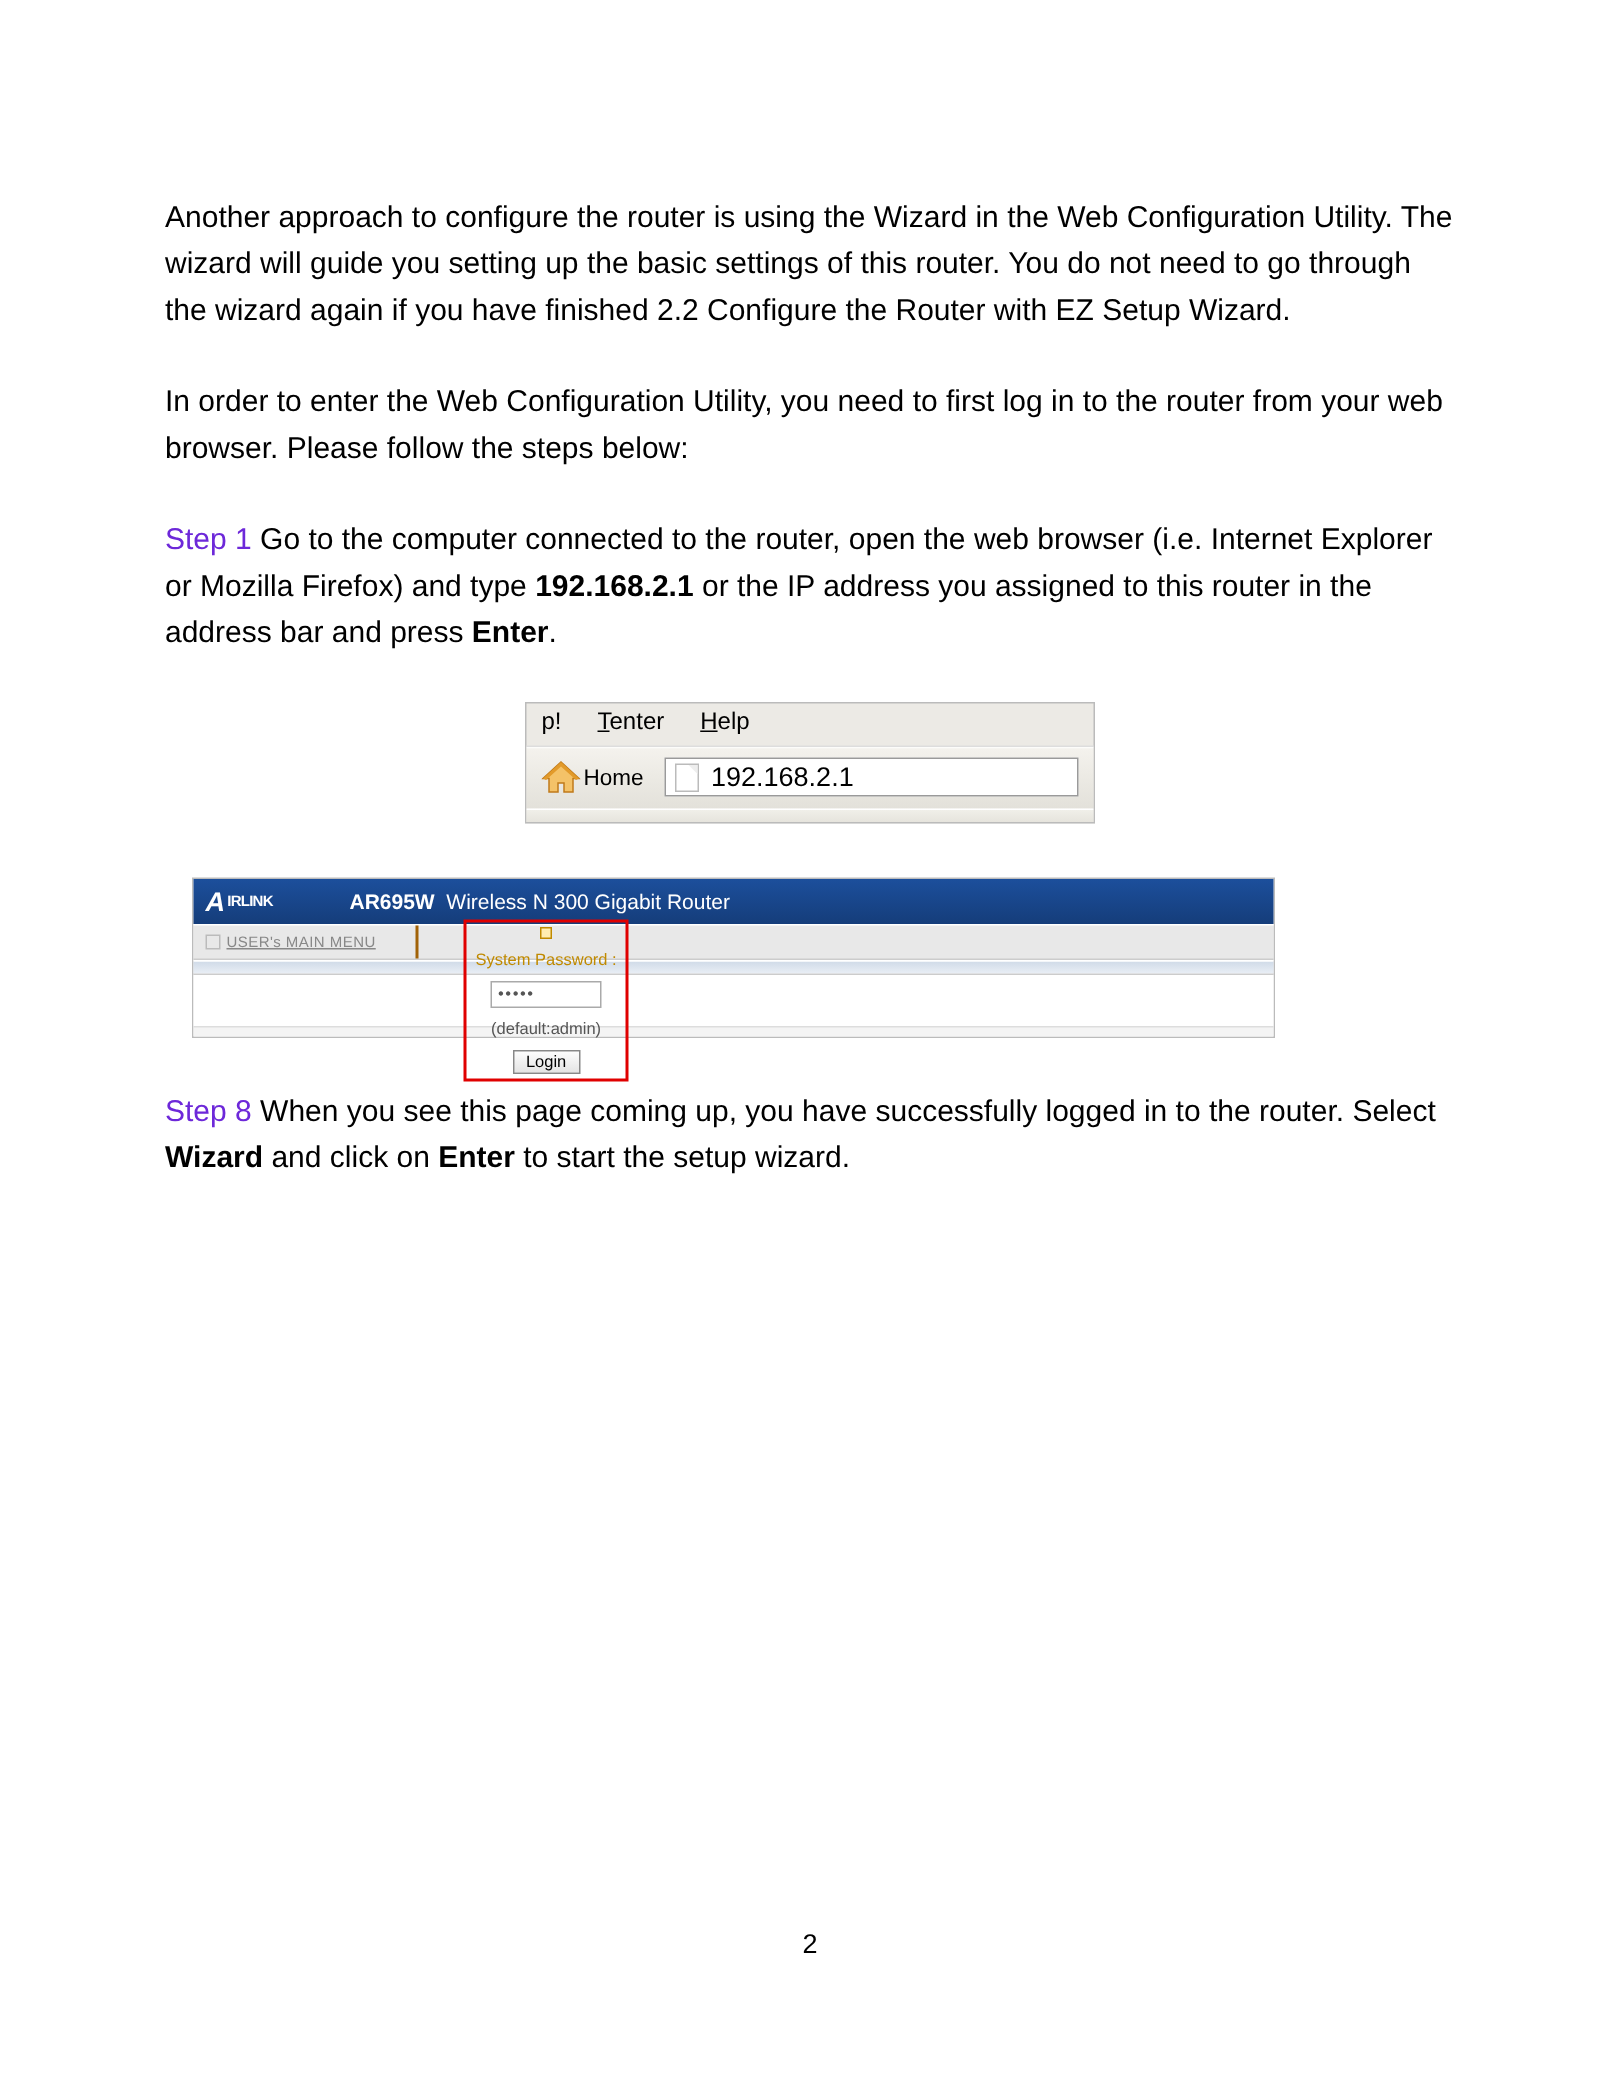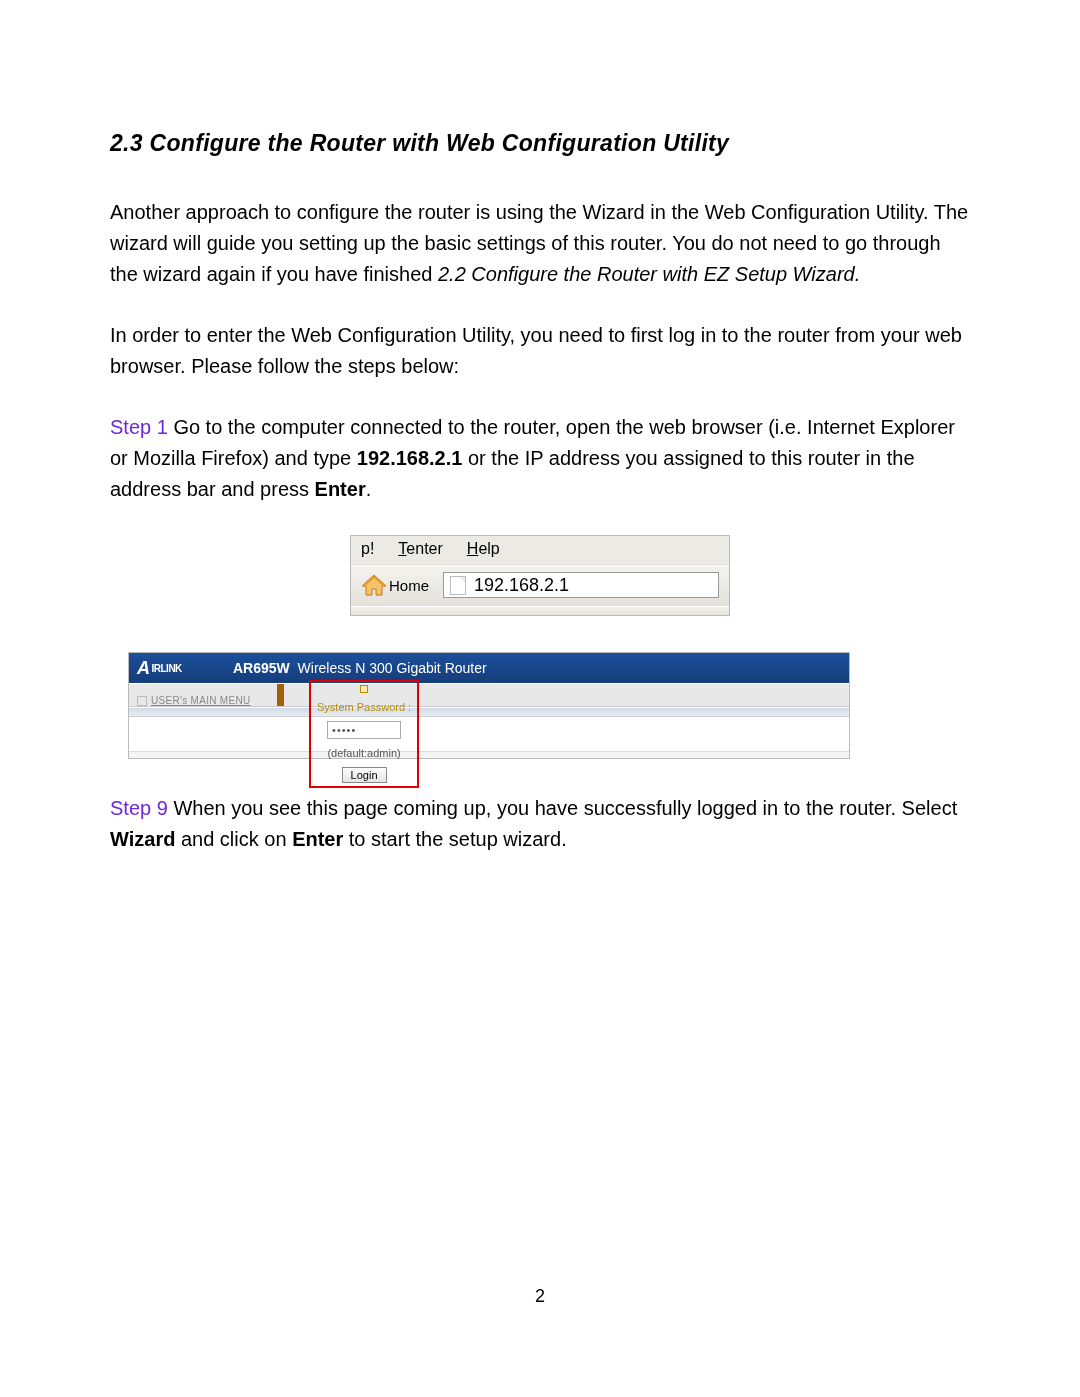--- a/index.html
+++ b/index.html
@@ -21,21 +21,21 @@
     font-weight: bold;
     font-size: 23px;
     margin: 0 0 40px 0;
     letter-spacing: 0.3px;
   }
   p.body {
     font-size: 20px;
     line-height: 1.55;
     margin: 0 0 30px 0;
   }
-  .ital { font-style: italic; }
+  .ital { }
   .step-label { font-weight: normal; color: #6d28d9; }
   .bold { font-weight: bold; }
 
   
   .browser-shot {
     width: 378px;
     margin: 0 auto 36px auto;
     border: 1px solid #bbb;
     background: #eceae5;
     font-family: Tahoma, Arial, sans-serif;
@@ -141,24 +141,24 @@
     height: 22px;
     background:#e8e8e8;
     border-top:1px solid #fff;
     border-bottom:1px solid #ccc;
     align-items:center;
   }
   .menu-cell {
     width: 140px;
     padding-left: 8px;
     color:#888;
-    border-right:7px solid #a16207;
+    border-right:2px solid #a16207;
     height:100%;
     display:flex;
-    align-items:flex-end;
+    align-items:center;
     gap:4px;
     font-size:10px;
     letter-spacing:0.3px;
   }
   .menu-underline { text-decoration: underline; }
   .status-cell {
     flex:1;
     display:flex;
     align-items:center;
     gap:6px;
@@ -237,21 +237,20 @@
     width:8px; height:8px;
     border:1px solid #bbb;
     display:inline-block;
   }
 </style>
 </head>
 <body>
 
 <div class="page">
 
-  <h2 class="section-title">2.3 Configure the Router with Web Configuration Utility</h2>
 
   <p class="body">
     <span>Another approach to configure the router is using the Wizard in the Web Configuration Utility. The wizard will guide you setting up the basic settings of this router. You do not need to go through the wizard again if you have finished </span><span class="ital">2.2 Configure the Router with EZ Setup Wizard.</span>
   </p>
 
   <p class="body">In order to enter the Web Configuration Utility, you need to first log in to the router from your web browser. Please follow the steps below:</p>
 
   <p class="body">
     <span class="step-label">Step 1</span><span> Go to the computer connected to the router, open the web browser (i.e. Internet Explorer or Mozilla Firefox) and type </span><span class="bold">192.168.2.1</span><span> or the IP address you assigned to this router in the address bar and press </span><span class="bold">Enter</span><span>.</span>
   </p>
@@ -306,17 +305,17 @@
         <span class="syspass-label">System Password :</span>
         <span class="pw-field">•••••</span>
         <span>(default:admin)</span>
         <span class="login-btn">Login</span>
       </div>
     </div>
     <div class="router-bottom-strip"></div>
   </div>
 
   <p class="body">
-    <span class="step-label">Step 9</span><span> When you see this page coming up, you have successfully logged in to the router. Select </span><span class="bold">Wizard</span><span> and click on </span><span class="bold">Enter</span><span> to start the setup wizard.</span>
+    <span class="step-label">Step 8</span><span> When you see this page coming up, you have successfully logged in to the router. Select </span><span class="bold">Wizard</span><span> and click on </span><span class="bold">Enter</span><span> to start the setup wizard.</span>
   </p>
 
   <div class="page-number">2</div>
 </div>
 
 </body></html>

